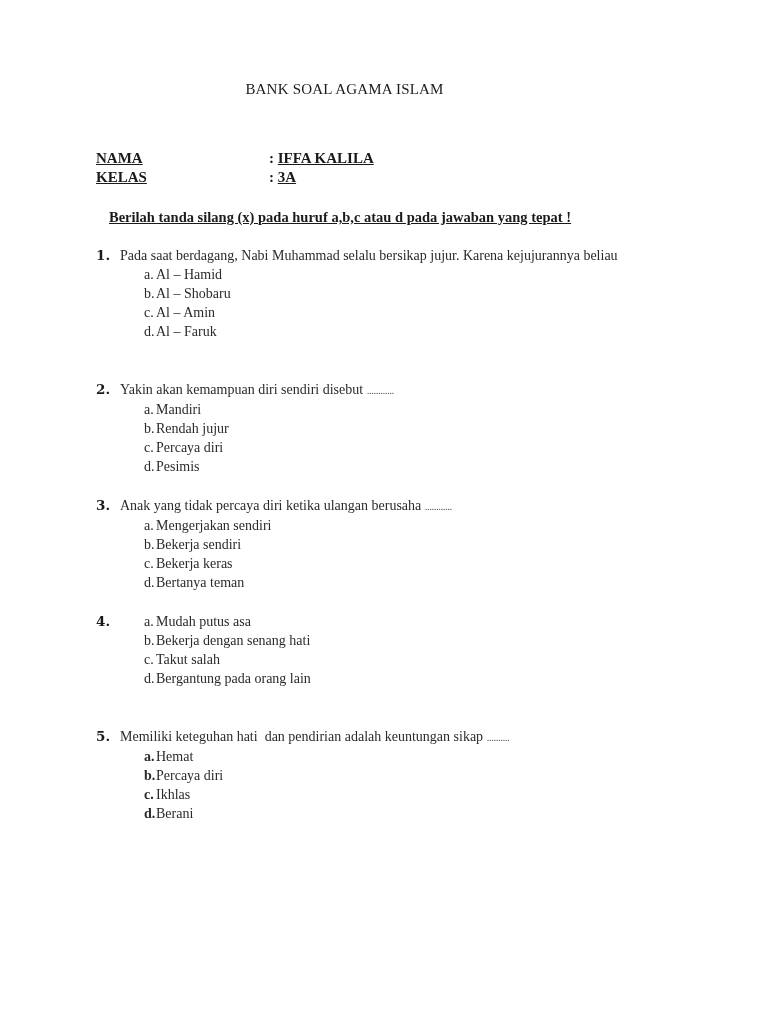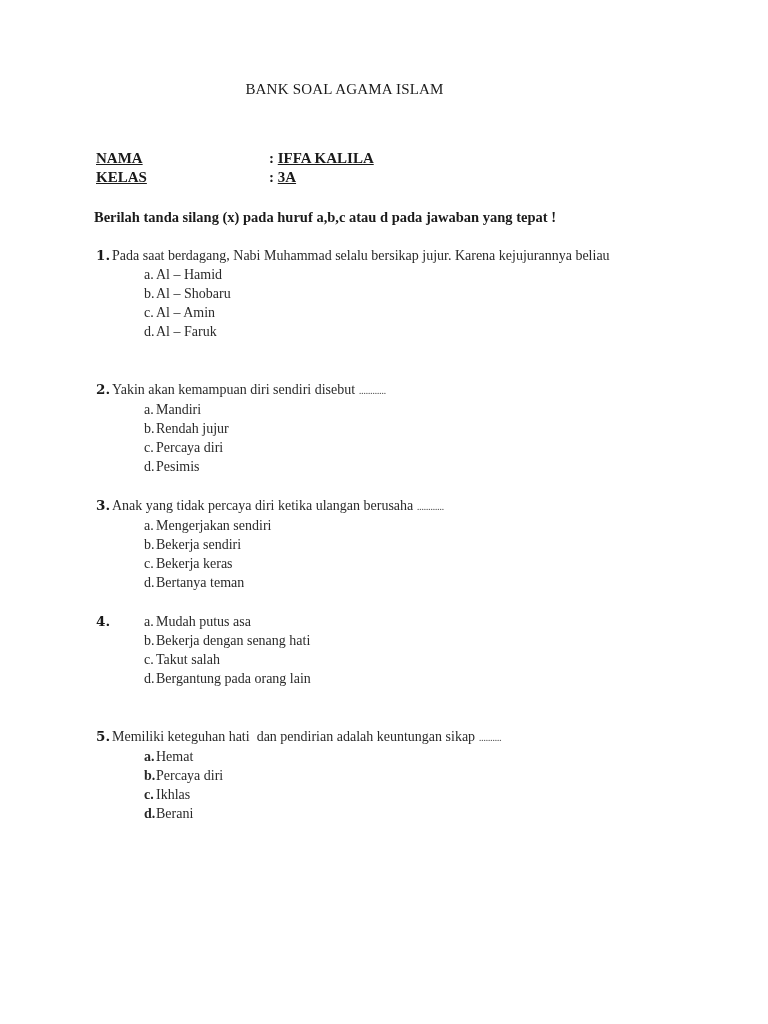--- a/index.html
+++ b/index.html
@@ -13,26 +13,26 @@
   .title {
     position: absolute; top: 81px; left: 0; width: 689px;
     text-align: center; font-size: 15px; letter-spacing: 0.2px;
   }
   .title span { position: relative; left: 0px; }
   .field-row { position: absolute; left: 94px; height: 19px; line-height: 19px; font-weight: bold; font-size: 15px; }
   .field-label { position: absolute; left: 2px; text-decoration: underline; white-space: nowrap; }
   .field-colon { position: absolute; left: 136px; white-space: nowrap; margin-left: 39px; }
   .field-value { text-decoration: underline; }
   .instruction {
-    position: absolute; left: 94px; top: 208px; font-weight: bold;
-    font-size: 14.5px; white-space: nowrap; line-height: 19px;
+    position: absolute; left: 109px; top: 208px; font-weight: bold;
+    text-decoration: underline; font-size: 14.5px; white-space: nowrap; line-height: 19px;
   }
   .question { position: absolute; left: 96px; width: 600px; line-height: 19px; }
   .q-num { position: absolute; left: 0; top: 0; font-weight: bold; font-family: "DejaVu Serif", serif; font-size: 13.5px; }
-  .q-text { margin-left: 16px; font-size: 14px; color: #2a2a2a; font-family: Liberation Serif, serif; }
+  .q-text { margin-left: 24px; font-size: 14px; color: #2a2a2a; font-family: Liberation Serif, serif; }
   .q-text .dots { color: #555; letter-spacing: -0.5px; font-size: 11px; }
   .options { list-style: none; margin: 0; padding: 0; }
   .option { position: relative; height: 19px; line-height: 19px; font-size: 14px; color: #2a2a2a; }
   .opt-letter { position: absolute; left: 48px; }
   .opt-letter.bold { font-weight: bold; }
   .opt-text { position: absolute; left: 60px; white-space: nowrap; }
 </style>
 </head>
 <body>
 

